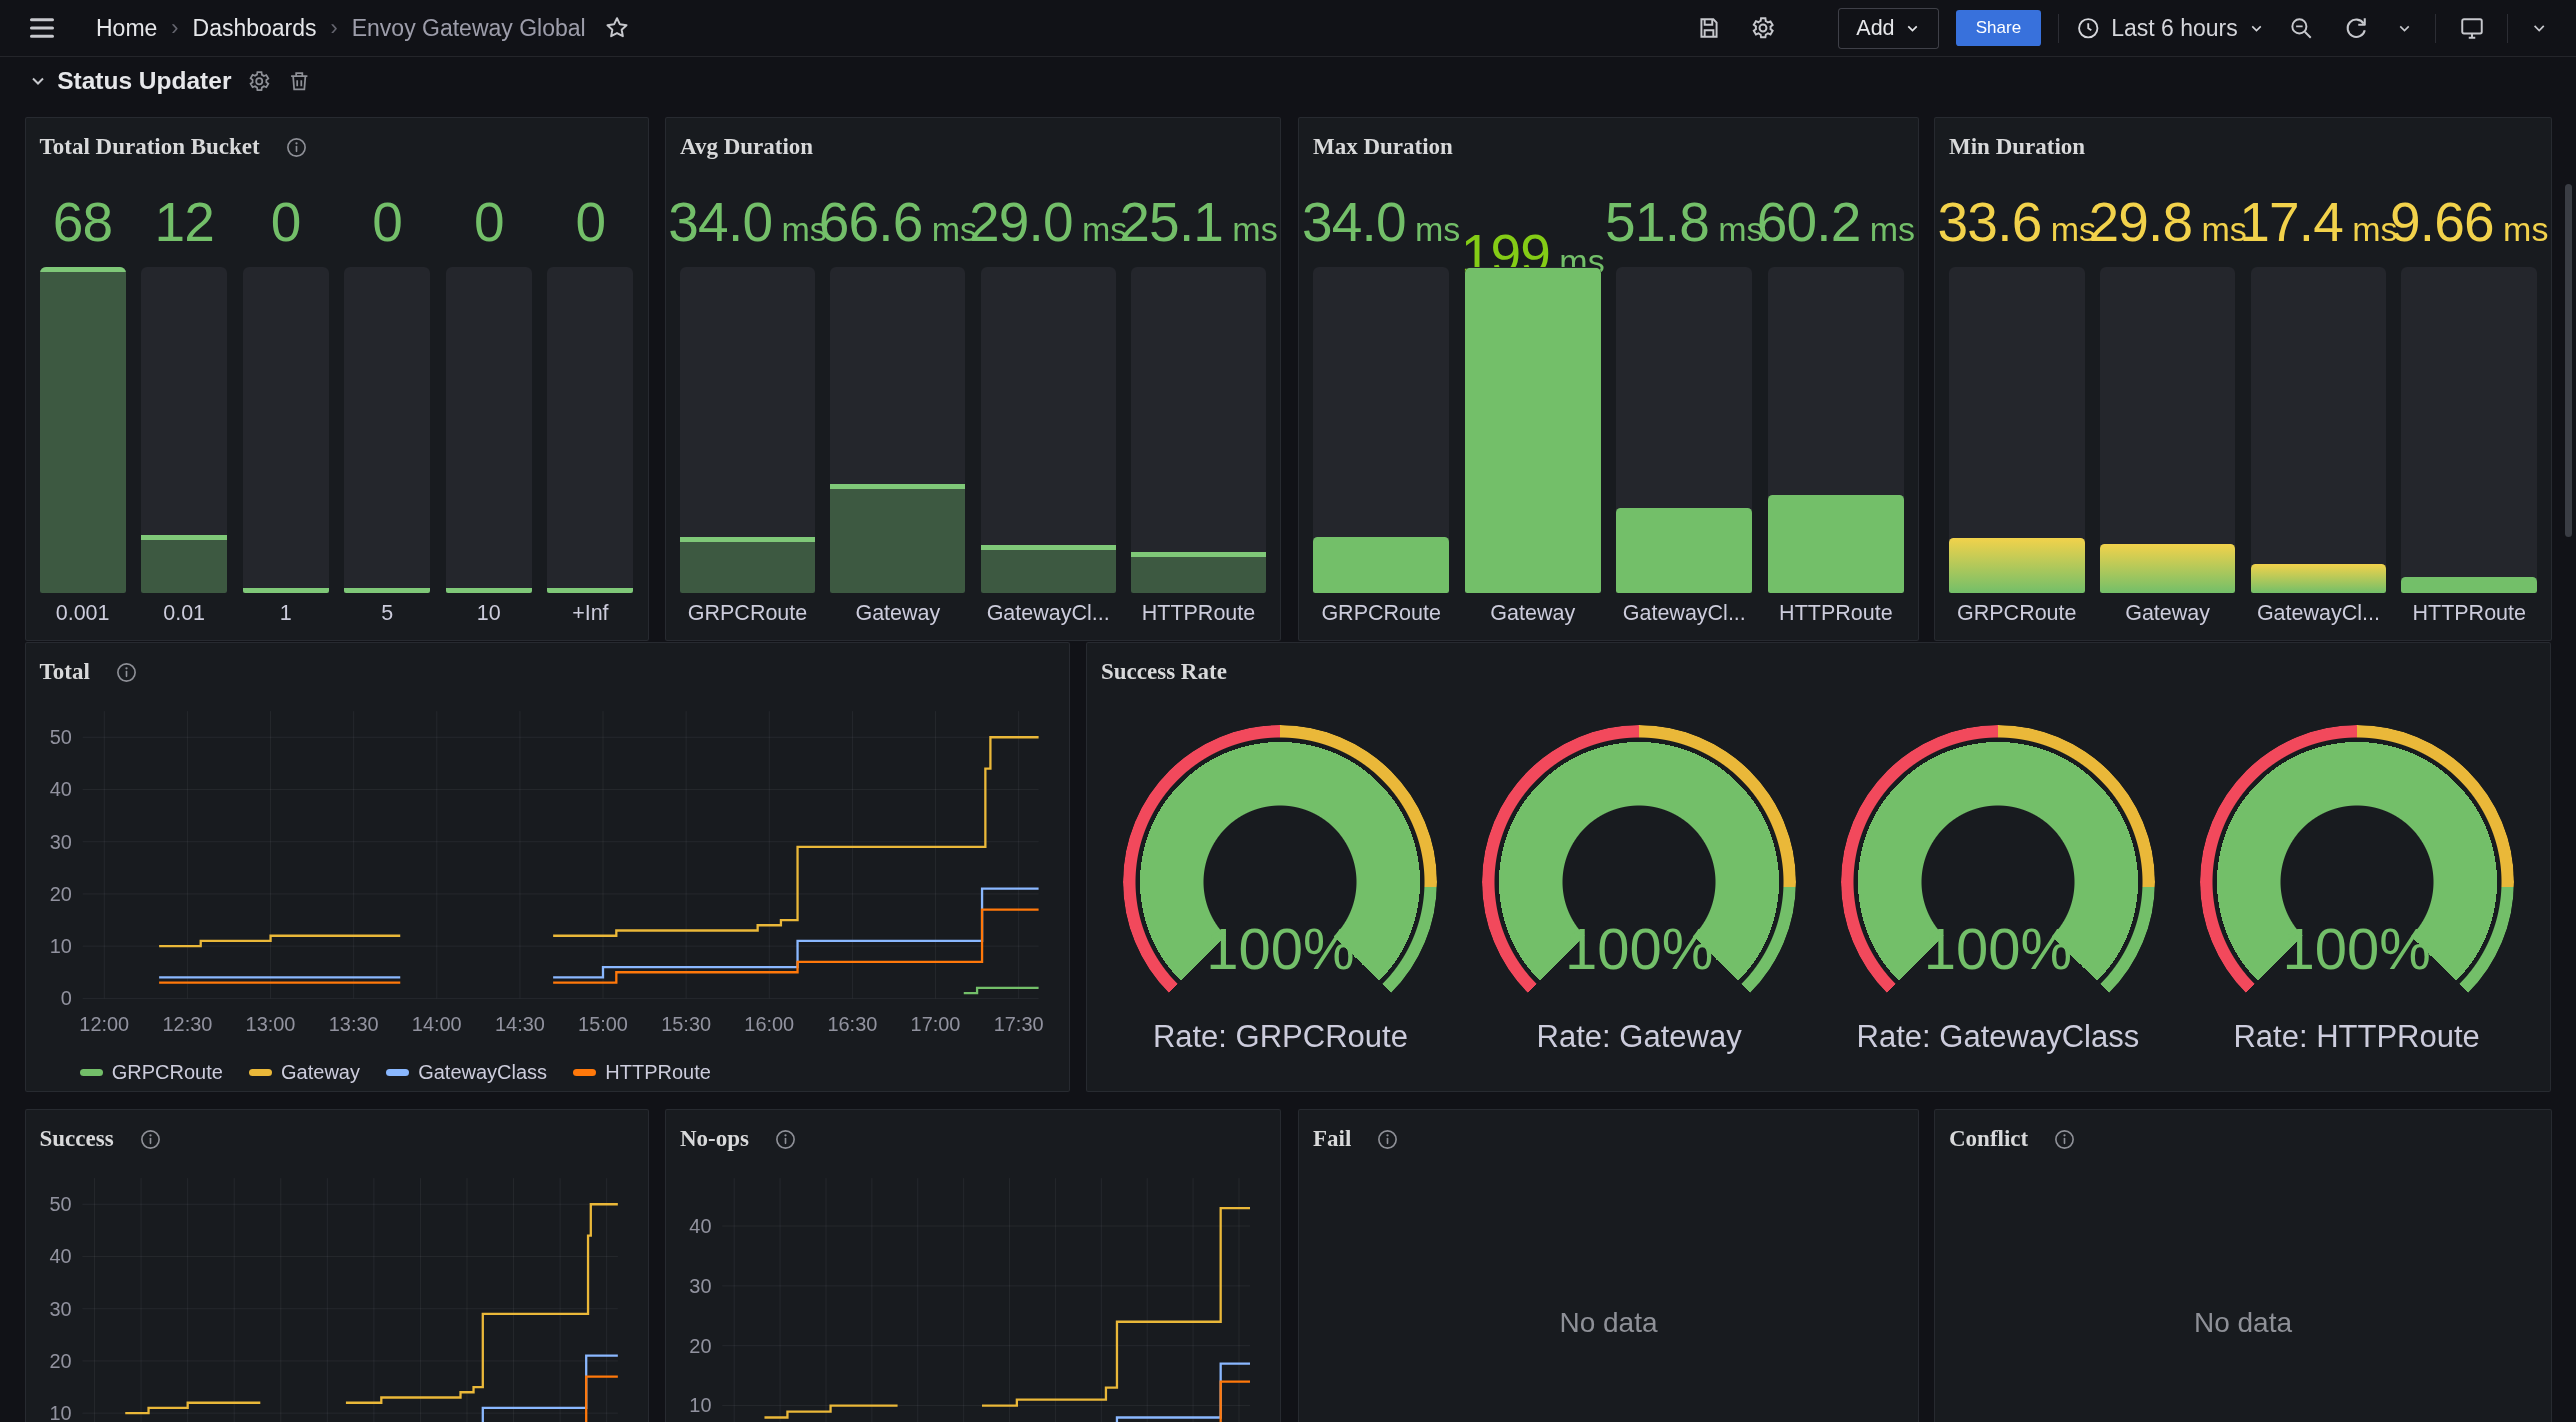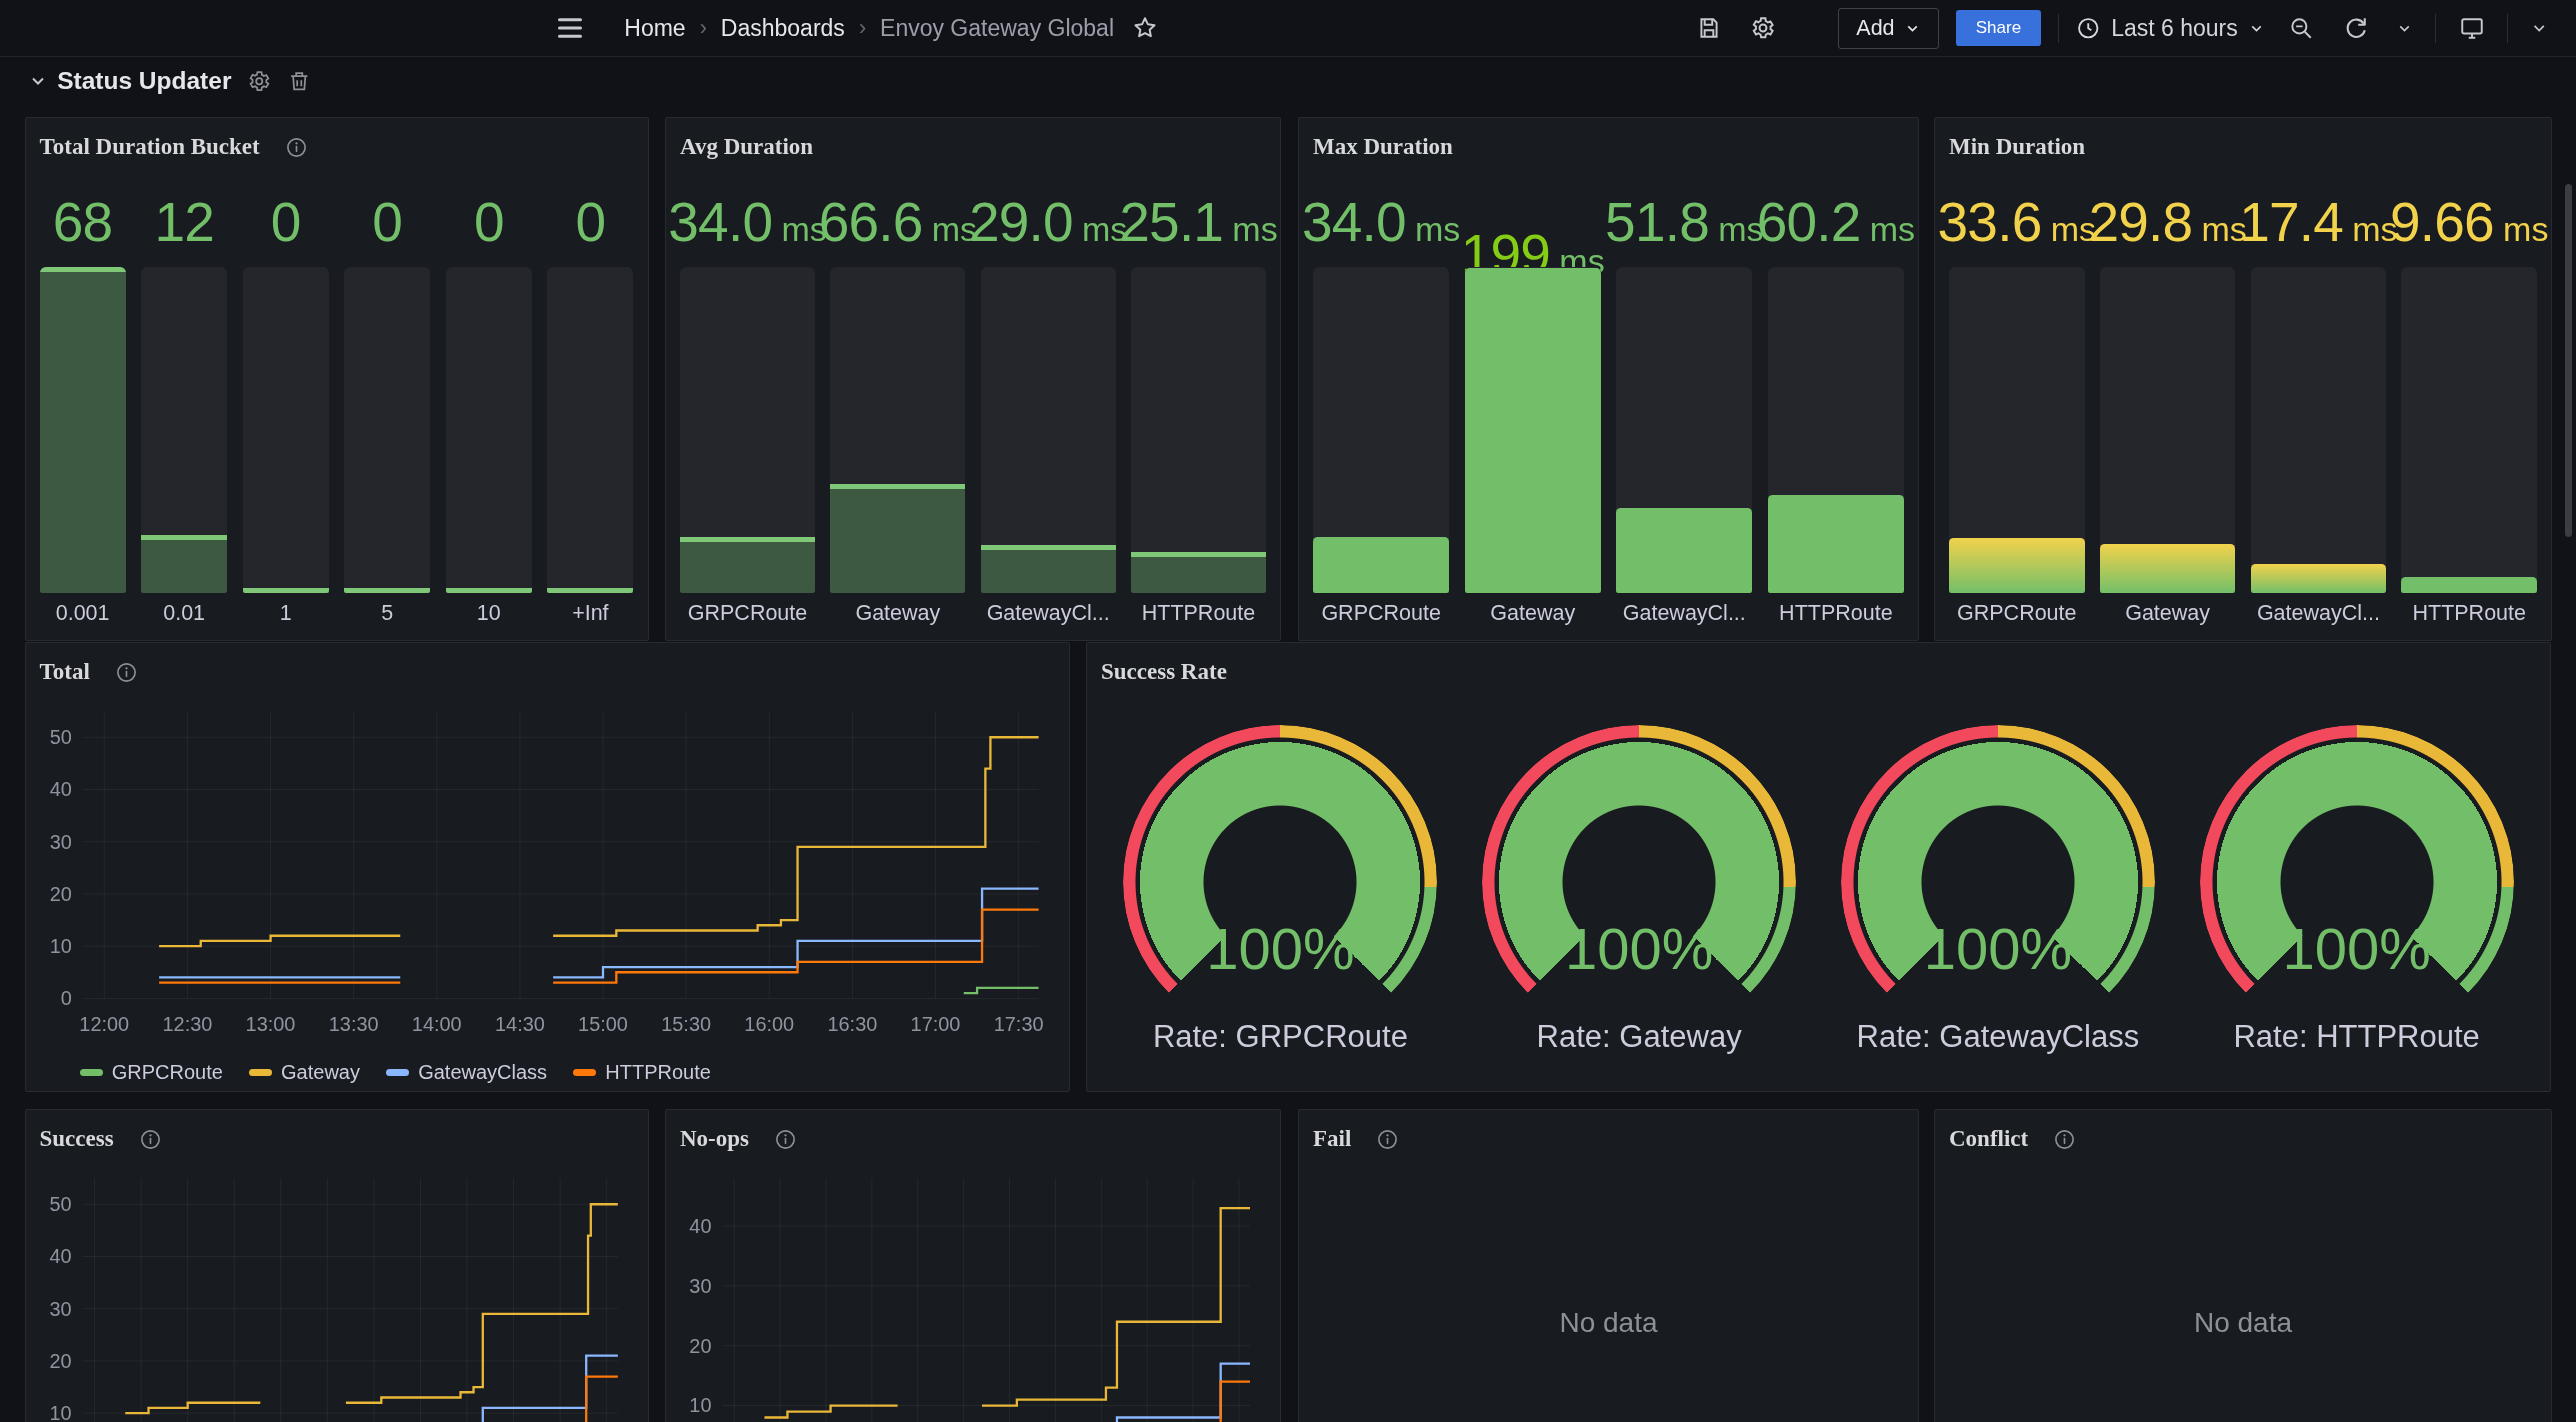--- a/index.html
+++ b/index.html
@@ -3,21 +3,21 @@
 <meta charset="utf-8">
 <style>
   * { margin:0; padding:0; box-sizing:border-box; }
   html,body { background:#0e0f13; }
   body { font-family:"Liberation Sans", sans-serif; }
   .screen { position:relative; width:2576px; height:1423px; background:#111217; overflow:hidden; }
 
   
   .navbar { position:absolute; top:0; left:0; right:0; height:57px; display:flex; align-items:center;
             padding:0 23px; background:#111217; border-bottom:0.8px solid rgba(204,204,220,0.10); z-index:5; }
-  .nav-left { display:flex; align-items:center; gap:36px; flex:1; min-width:0;justify-content:center; }
+  .nav-left { display:flex; align-items:center; gap:36px; flex:1; min-width:0; }
   .icon-btn { display:flex; align-items:center; justify-content:center; width:37px; height:37px;
               border-radius:3.1px; cursor:pointer; color:#C7C8CD; }
   .crumb { display:flex; align-items:center; gap:14px; font-size:23px; color:#E6E7EA; white-space:nowrap; }
   .crumb .sep { color:rgba(204,204,220,0.45); font-size:21.5px; }
   .crumb .current { color:rgba(204,204,220,0.75); }
   .nav-right { display:flex; align-items:center; gap:17px; }
   .btn-outline { display:flex; align-items:center; gap:9.2px; border:0.8px solid rgba(204,204,220,0.25);
                  border-radius:3.1px; padding:7px 17px; font-size:21.5px; color:#E6E7EA; background:transparent; cursor:pointer;margin-left:40px; }
   .btn-primary { border:none; border-radius:3.1px; padding:8.4px 20px; font-size:17px; font-weight:500;
                  color:#fff; background:#3871DC; cursor:pointer; }

